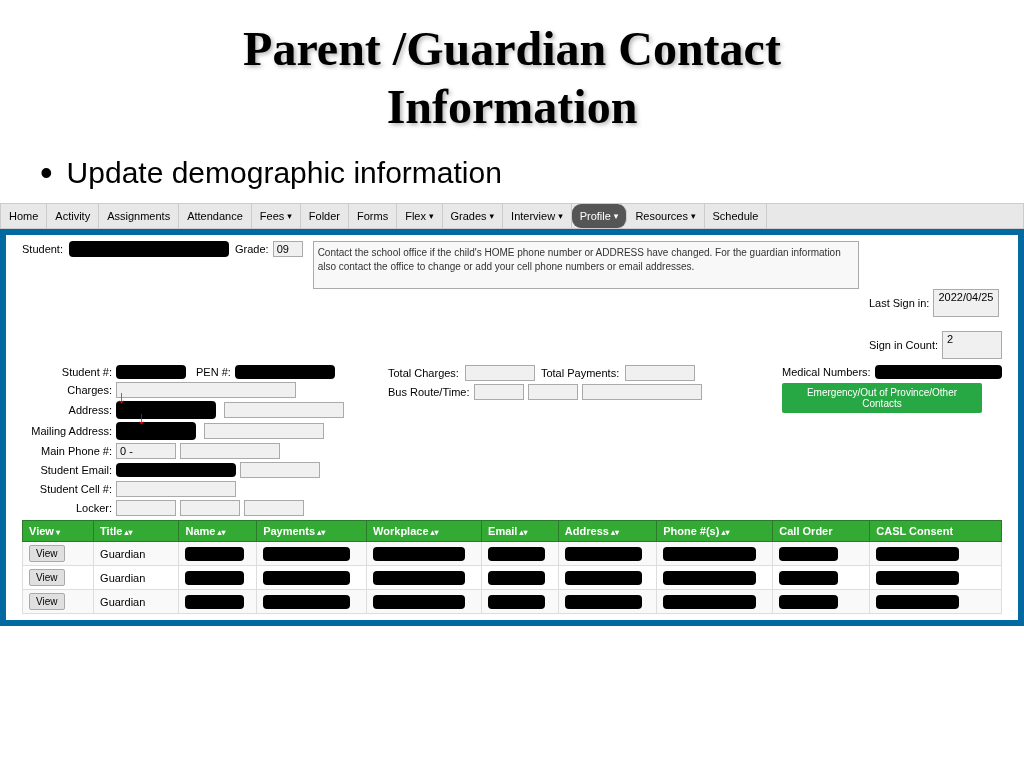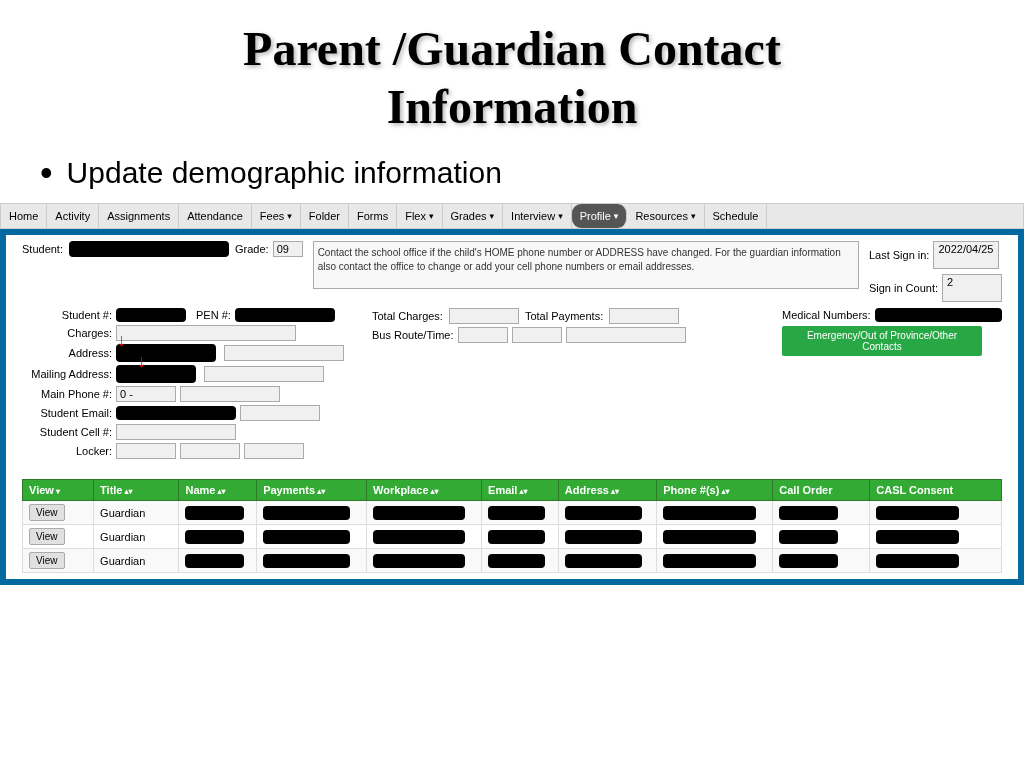--- a/index.html
+++ b/index.html
@@ -131,43 +131,44 @@
       padding: 4px;
       min-height: 48px;
       color: #333;
       line-height: 1.4;
     }
 
     .signin-info {
       font-size: 11px;
       display: flex;
       flex-direction: column;
-      gap: 5px;
+      gap: 14px;
       white-space: nowrap;
+      margin-top: 48px;
     }
     .signin-row {
       display: flex;
       align-items: center;
       gap: 4px;
     }
     .signin-val {
       border: 1px solid #aaa;
       background: #f0f0f0;
       padding: 1px 4px;
       font-size: 11px;
       min-width: 60px;
       height: 28px;
     }
 
     
     .fields-section {
       display: flex;
-      gap: 10px;
-      font-size: 11px;
-      margin-bottom: 20px;
+      gap: 26px;
+      font-size: 11px;
+      margin-bottom: 4px;
     }
     .left-fields {
       width: 340px;
       display: flex;
       flex-direction: column;
       gap: 3px;
     }
     .field-row {
       display: flex;
       align-items: center;

